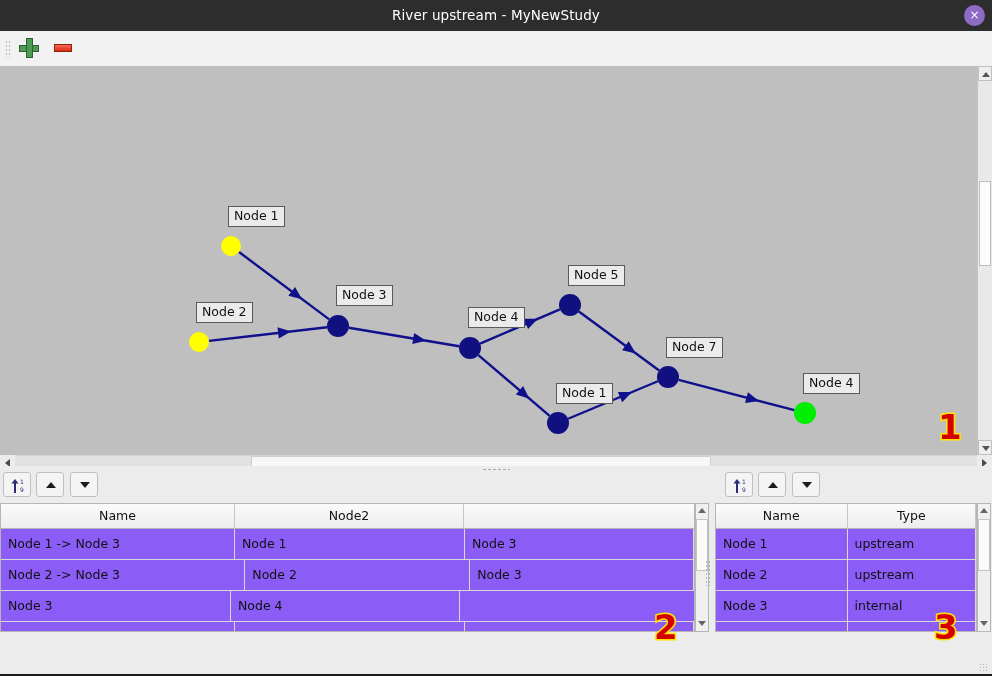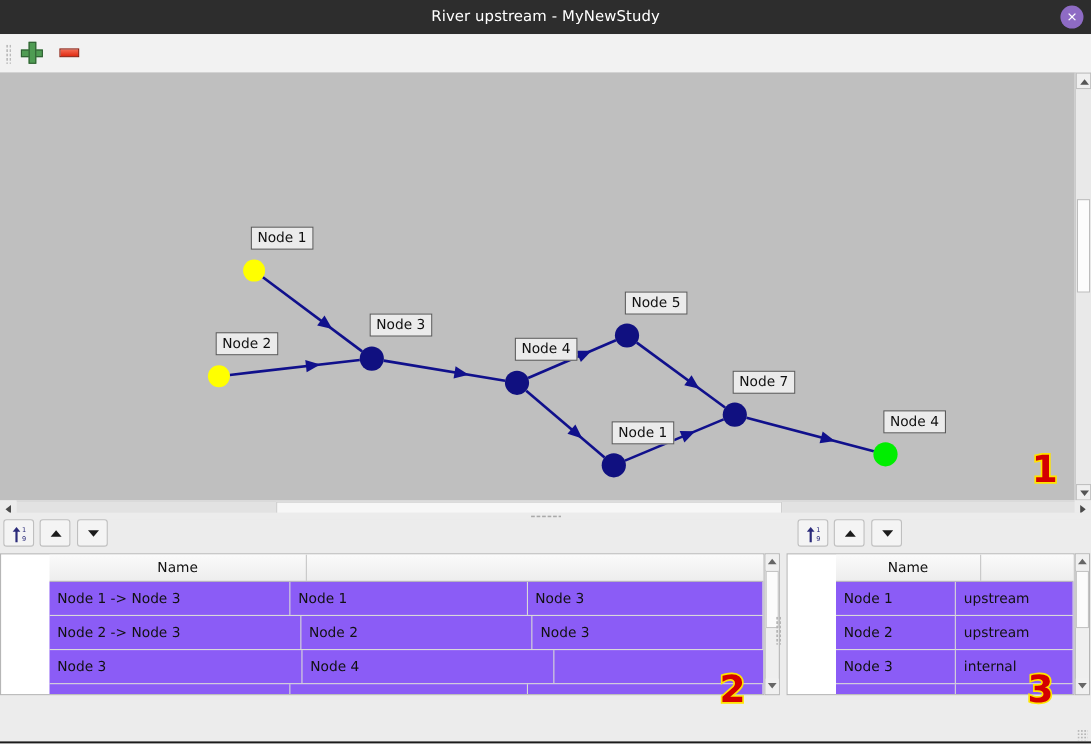--- a/index.html
+++ b/index.html
@@ -110,21 +110,21 @@
   .mb:nth-child(1){left:3px;}
   .mb:nth-child(2){left:36px;}
   .mb:nth-child(3){left:70px;}
   .mb .tri{position:absolute;left:9px;top:9px;width:0;height:0;
     border-left:5px solid transparent;border-right:5px solid transparent;}
   .mb .tri.up{border-bottom:6px solid #1b1b1b;}
   .mb .tri.dn{border-top:6px solid #1b1b1b;}
   .sorticon{position:absolute;left:7px;top:4px;width:15px;height:17px;}
 
   .tbl{position:absolute;left:0;background:#fff;border:1px solid #b6b6b6;box-sizing:border-box;
-     font-size:12.5px;color:#111;overflow:hidden;padding-left:44px;}
+     font-size:12.5px;color:#111;overflow:hidden;}
   .tbl-left{top:33px;width:695px;height:129px;}
   .tbl-right{top:33px;left:3px;width:262px;height:129px;}
   .thead{display:flex;height:24px;background:linear-gradient(#fbfbfb,#ededed);
     border-bottom:1px solid #b6b6b6;}
   .th{line-height:24px;text-align:center;border-right:1px solid #c6c6c6;box-sizing:border-box;font-size:12.5px;cursor:pointer;}
   .trow{display:flex;height:30px;border-bottom:1px solid #d9d9d9;background:#8b5cf6;}
   .td{line-height:30px;padding-left:7px;border-right:1px solid #d9d9d9;box-sizing:border-box;
     overflow:hidden;white-space:nowrap;}
 
   .tbl-vscroll{position:absolute;top:33px;width:14px;height:129px;background:#efefef;
@@ -249,20 +249,21 @@
         <span class="tri up"></span>
       </div>
       <div class="mb">
         <span class="tri dn"></span>
       </div>
     </div>
 
     <div class="tbl tbl-left">
       <div class="thead" id="reach-head">
           <div class="th" style="width: 234px;">Name</div>
+          <div class="th" style="width: 229px;">Node2</div>
         </div>
       <div id="reach-body">
           <div class="trow">
             <div class="td" style="width: 234px;">Node 1 -&gt; Node 3</div>
             <div class="td" style="width: 230px;">Node 1</div>
             <div class="td" style="width: 229px;">Node 3</div>
           </div>
           <div class="trow">
             <div class="td" style="width: 250px;">Node 2 -&gt; Node 3</div>
             <div class="td" style="width: 230px;">Node 2</div>
@@ -307,20 +308,21 @@
         <span class="tri up"></span>
       </div>
       <div class="mb">
         <span class="tri dn"></span>
       </div>
     </div>
 
     <div class="tbl tbl-right">
       <div class="thead" id="node-head">
           <div class="th" style="width: 132px;">Name</div>
+          <div class="th" style="width: 129px;">Type</div>
         </div>
       <div id="node-body">
           <div class="trow">
             <div class="td" style="width: 132px;">Node 1</div>
             <div class="td" style="width: 129px;">upstream</div>
           </div>
           <div class="trow">
             <div class="td" style="width: 132px;">Node 2</div>
             <div class="td" style="width: 129px;">upstream</div>
           </div>

